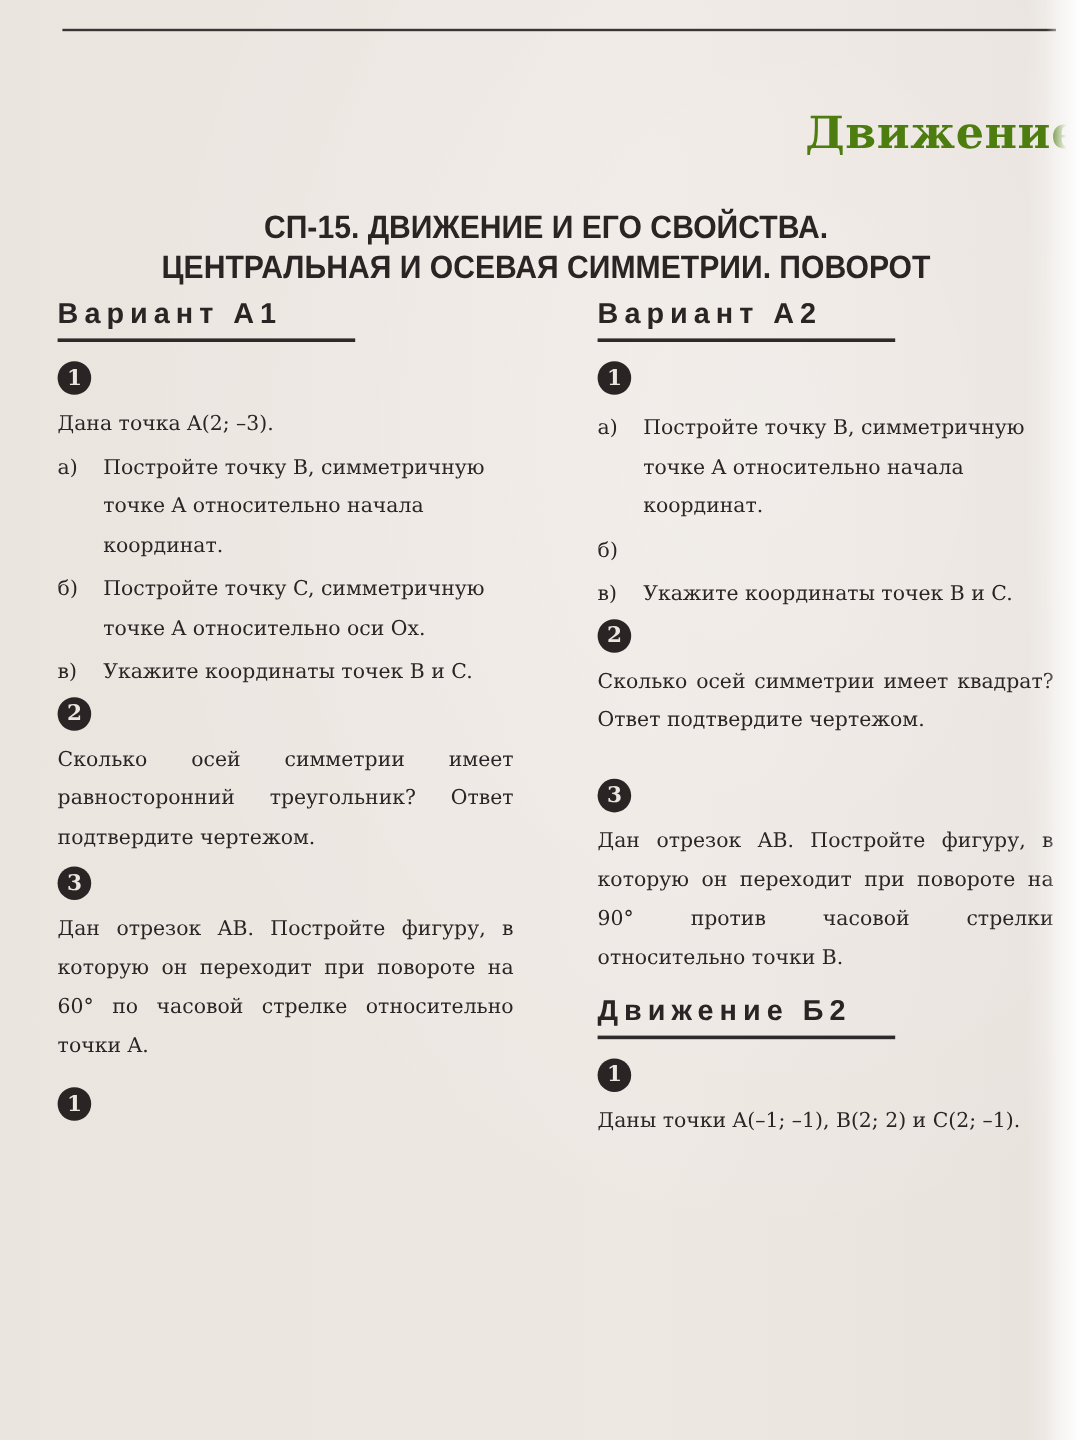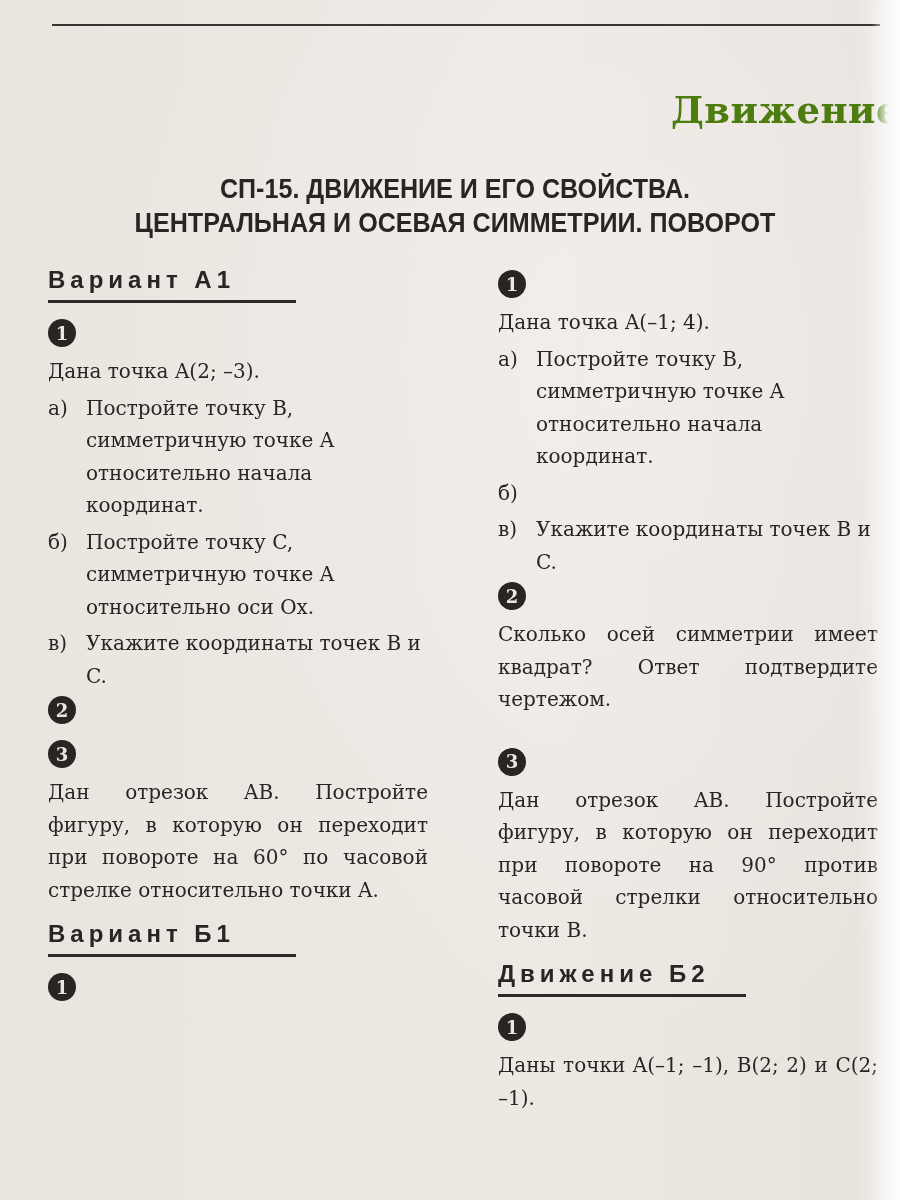--- a/index.html
+++ b/index.html
@@ -26,36 +26,36 @@
     position: absolute; left: 0; right: 0; top: 88px; text-align: right;
     font-family: "DejaVu Serif", serif; font-weight: bold; font-size: 37px;
     letter-spacing: 0.5px; color: #4d7c0f; margin-left: 20px;
   }
   .subtitle {
     position: absolute; left: 40px; right: 30px; top: 172px; text-align: center;
     font-family: "Liberation Sans", "DejaVu Sans", sans-serif; font-weight: bold;
     font-size: 27px; line-height: 34px; color: #2a2424; transform: scaleX(0.93);
     transform-origin: center;
   }
-  .col { position: absolute; top: 266px; width: 380px; }
+  .col { position: absolute; top: 248px; width: 380px; }
   .col.left { left: 48px; }
   .col.right { left: 498px; }
   .variant-head {
     font-family: "Liberation Sans", "DejaVu Sans", sans-serif; font-weight: bold;
     font-size: 24px; letter-spacing: 5px; color: #2a2424;
     padding-bottom: 6px; border-bottom: 3px solid #2f2a2a; width: 248px;
     margin-bottom: 12px; white-space: nowrap;
   }
   .num-badge {
     display: inline-flex; width: 28px; height: 28px; border-radius: 50%;
     background: #2a2424; color: #ece6e1; align-items: center; justify-content: center;
     font-family: "DejaVu Serif", serif; font-weight: bold; font-size: 18px;
     margin: 4px 0 8px 0;
   }
-  .text { font-size: 20px; line-height: 32.5px; }
+  .text { font-size: 17px; line-height: 32.5px; }
   .justify { text-align: justify; text-align-last: left; }
   .item { display: flex; }
   .item .lbl { width: 38px; flex: none; }
   .item .body { flex: 1; }
   .gap-s { height: 4px; }
   .gap-m { height: 14px; }
 </style>
 </head>
 <body>
 
@@ -83,34 +83,34 @@
     <span class="lbl">б)</span>
     <span class="body">Постройте точку C, симметричную точке A относительно оси Ox.</span>
   </div>
   <div class="gap-s"></div>
   <div class="item text">
     <span class="lbl">в)</span>
     <span class="body">Укажите координаты точек B и C.</span>
   </div>
 
   <div class="num-badge">2</div>
+  <div class="text justify">Сколько осей симметрии имеет равносторонний треугольник? Ответ подтвердите чертежом.</div>
   <div class="gap-s"></div>
 
   <div class="num-badge">3</div>
   <div class="text justify">Дан отрезок AB. Постройте фигуру, в которую он переходит при повороте на 60° по часовой стрелке относительно точки A.</div>
   <div class="gap-m"></div>
 
-  <div class="variant-head">Вариант Б1</div>
   <div class="num-badge">1</div>
 </div>
 
 <div class="col right">
+  <div class="variant-head">Вариант А2</div>
 
   <div class="num-badge">1</div>
-  <div class="text">Дана точка A(–1; 4).</div>
   <div class="gap-s"></div>
   <div class="item text">
     <span class="lbl">а)</span>
     <span class="body">Постройте точку B, симметричную точке A относительно начала координат.</span>
   </div>
   <div class="gap-s"></div>
   <div class="item text">
     <span class="lbl">б)</span>
   </div>
   <div class="gap-s"></div>

